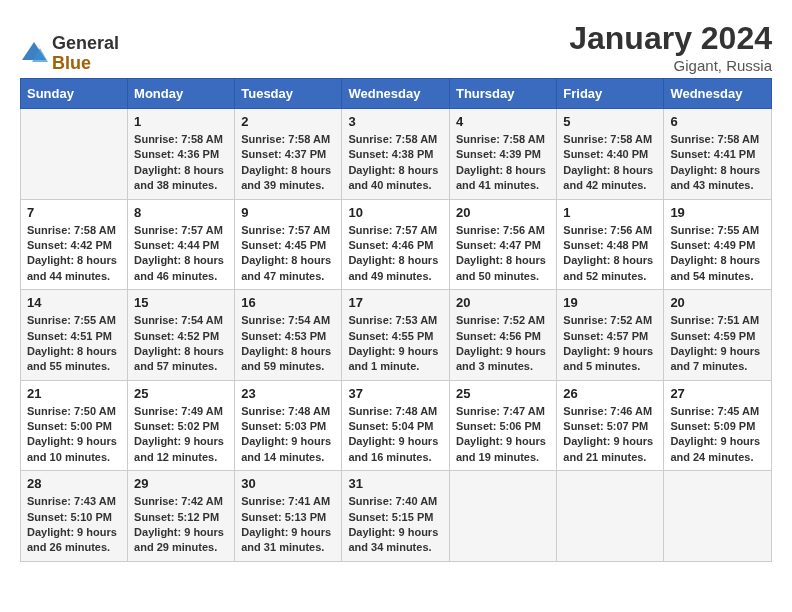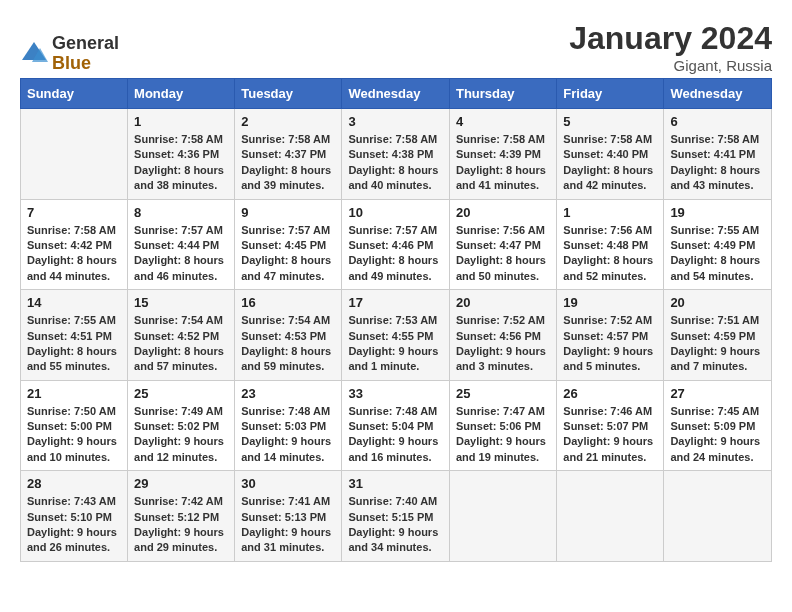--- a/index.html
+++ b/index.html
@@ -225,21 +225,21 @@
           </td>
           <td>
             <span class="day-num">25</span>
             <div class="day-info">Sunrise: 7:49 AM<br>Sunset: 5:02 PM<br>Daylight: 9 hours and 12 minutes.</div>
           </td>
           <td>
             <span class="day-num">23</span>
             <div class="day-info">Sunrise: 7:48 AM<br>Sunset: 5:03 PM<br>Daylight: 9 hours and 14 minutes.</div>
           </td>
           <td>
-            <span class="day-num">33</span>
+            <span class="day-num">37</span>
             <div class="day-info">Sunrise: 7:48 AM<br>Sunset: 5:04 PM<br>Daylight: 9 hours and 16 minutes.</div>
           </td>
           <td>
             <span class="day-num">25</span>
             <div class="day-info">Sunrise: 7:47 AM<br>Sunset: 5:06 PM<br>Daylight: 9 hours and 19 minutes.</div>
           </td>
           <td>
             <span class="day-num">26</span>
             <div class="day-info">Sunrise: 7:46 AM<br>Sunset: 5:07 PM<br>Daylight: 9 hours and 21 minutes.</div>
           </td>

